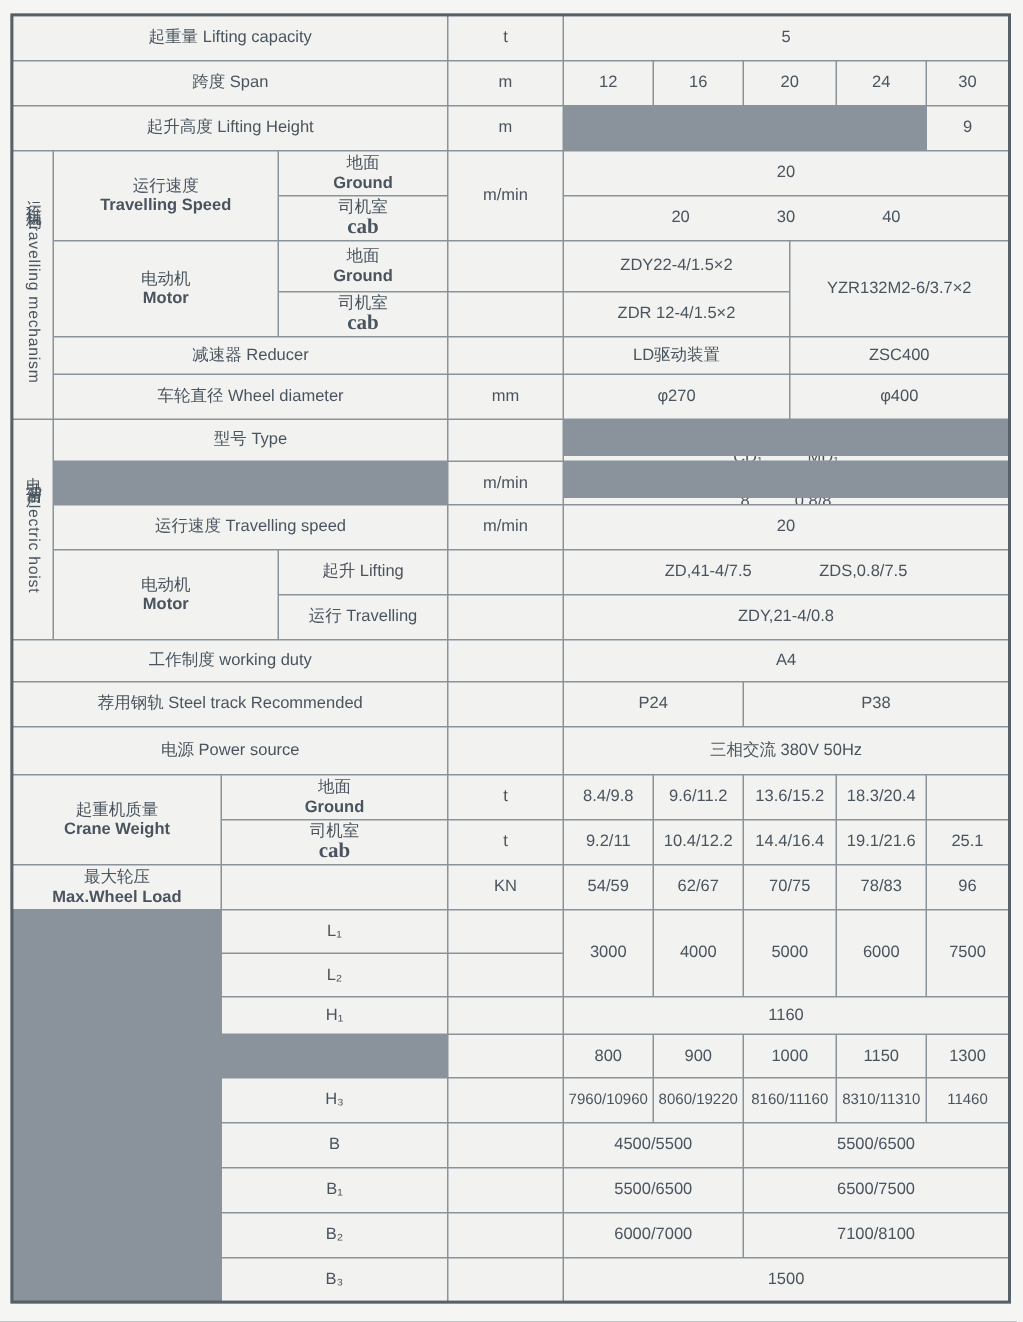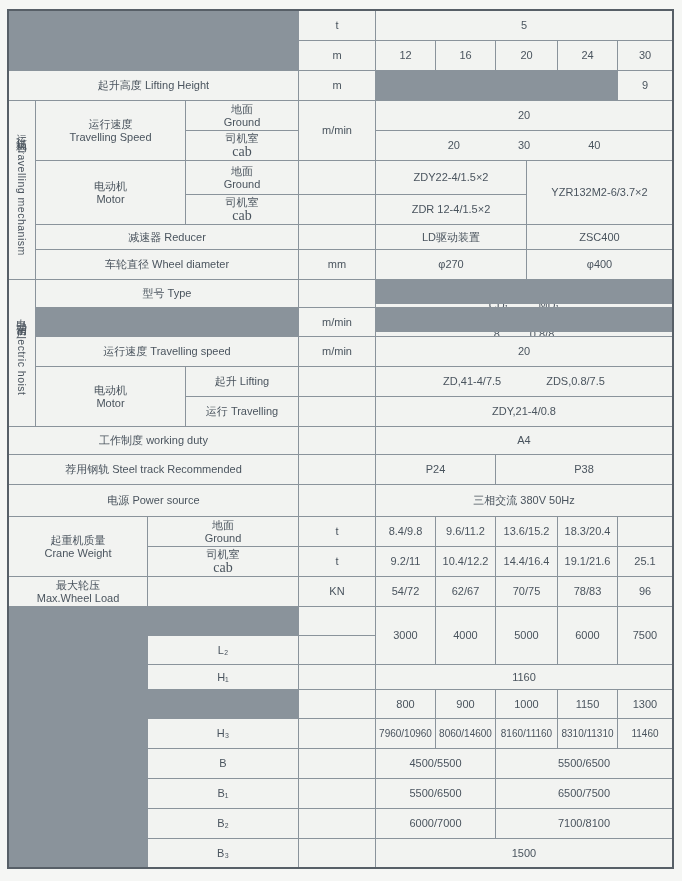--- a/index.html
+++ b/index.html
@@ -19,41 +19,43 @@
     background:#8a939b;
     border:2px solid #575f67;
   }
   .cell{
     background:#f2f3f1;
     display:flex;align-items:center;justify-content:center;
     text-align:center;line-height:1.15;overflow:hidden;
     padding:0 2px;box-sizing:border-box;
   }
   .lbl2{flex-direction:column;}
-  .lbl2 .en{display:block;}
+  .lbl2 .en{display:block;font-weight:bold;}
   .cab-en{font-family:"Liberation Serif","DejaVu Serif",serif;font-size:14px;line-height:1;}
   .vert{
     writing-mode:vertical-rl;text-orientation:mixed;
     font-size:10.5px;letter-spacing:1px;
   }
   .vert .vcn{text-orientation:upright;letter-spacing:3px;}
   .vert .ven{margin-top:7px;letter-spacing:0.5px;}
   .spread{display:flex;align-items:center;justify-content:center;}
   .gap-xl{gap:58px;}
   .gap-lg{gap:45px;}
   .gap-sm{gap:30px;margin-top:24px;}
 </style>
 </head>
 <body>
 
 <div class="grid">
 
+  <div class="cell" style="grid-area:1/1/2/5">起重量  Lifting  capacity</div>
   <div class="cell" style="grid-area:1/5/2/6">t</div>
   <div class="cell" style="grid-area:1/6/2/12">5</div>
 
+  <div class="cell" style="grid-area:2/1/3/5">跨度  Span</div>
   <div class="cell" style="grid-area:2/5/3/6">m</div>
   <div class="cell" style="grid-area:2/6/3/7">12</div>
   <div class="cell" style="grid-area:2/7/3/8">16</div>
   <div class="cell" style="grid-area:2/8/3/10">20</div>
   <div class="cell" style="grid-area:2/10/3/11">24</div>
   <div class="cell" style="grid-area:2/11/3/12">30</div>
 
   <div class="cell" style="grid-area:3/1/4/5">起升高度  Lifting  Height</div>
   <div class="cell" style="grid-area:3/5/4/6">m</div>
   <div class="cell" style="grid-area:3/11/4/12">9</div>
@@ -184,27 +186,28 @@
   <div class="cell" style="grid-area:19/8/20/10">14.4/16.4</div>
   <div class="cell" style="grid-area:19/10/20/11">19.1/21.6</div>
   <div class="cell" style="grid-area:19/11/20/12">25.1</div>
 
   <div class="cell lbl2" style="grid-area:20/1/21/3">
     <span>最大轮压</span>
     <span class="en">Max.Wheel Load</span>
   </div>
   <div class="cell" style="grid-area:20/3/21/5"></div>
   <div class="cell" style="grid-area:20/5/21/6">KN</div>
-  <div class="cell" style="grid-area:20/6/21/7">54/72</div>
+  <div class="cell" style="grid-area:20/6/21/7">54/59</div>
   <div class="cell" style="grid-area:20/7/21/8">62/67</div>
   <div class="cell" style="grid-area:20/8/21/10">70/75</div>
   <div class="cell" style="grid-area:20/10/21/11">78/83</div>
   <div class="cell" style="grid-area:20/11/21/12">96</div>
 
 
+  <div class="cell" style="grid-area:21/3/22/5">L₁</div>
   <div class="cell" style="grid-area:21/5/22/6"></div>
   <div class="cell" style="grid-area:21/6/23/7">3000</div>
   <div class="cell" style="grid-area:21/7/23/8">4000</div>
   <div class="cell" style="grid-area:21/8/23/10">5000</div>
   <div class="cell" style="grid-area:21/10/23/11">6000</div>
   <div class="cell" style="grid-area:21/11/23/12">7500</div>
 
   <div class="cell" style="grid-area:22/3/23/5">L₂</div>
   <div class="cell" style="grid-area:22/5/23/6"></div>
 
@@ -215,21 +218,21 @@
   <div class="cell" style="grid-area:24/5/25/6"></div>
   <div class="cell" style="grid-area:24/6/25/7">800</div>
   <div class="cell" style="grid-area:24/7/25/8">900</div>
   <div class="cell" style="grid-area:24/8/25/10">1000</div>
   <div class="cell" style="grid-area:24/10/25/11">1150</div>
   <div class="cell" style="grid-area:24/11/25/12">1300</div>
 
   <div class="cell" style="grid-area:25/3/26/5">H₃</div>
   <div class="cell" style="grid-area:25/5/26/6"></div>
   <div class="cell" style="grid-area:25/6/26/7;font-size:10px">7960/10960</div>
-  <div class="cell" style="grid-area:25/7/26/8;font-size:10px">8060/14600</div>
+  <div class="cell" style="grid-area:25/7/26/8;font-size:10px">8060/19220</div>
   <div class="cell" style="grid-area:25/8/26/10;font-size:10px">8160/11160</div>
   <div class="cell" style="grid-area:25/10/26/11;font-size:10px">8310/11310</div>
   <div class="cell" style="grid-area:25/11/26/12;font-size:10px">11460</div>
 
   <div class="cell" style="grid-area:26/3/27/5">B</div>
   <div class="cell" style="grid-area:26/5/27/6"></div>
   <div class="cell" style="grid-area:26/6/27/8">4500/5500</div>
   <div class="cell" style="grid-area:26/8/27/12">5500/6500</div>
 
   <div class="cell" style="grid-area:27/3/28/5">B₁</div>

